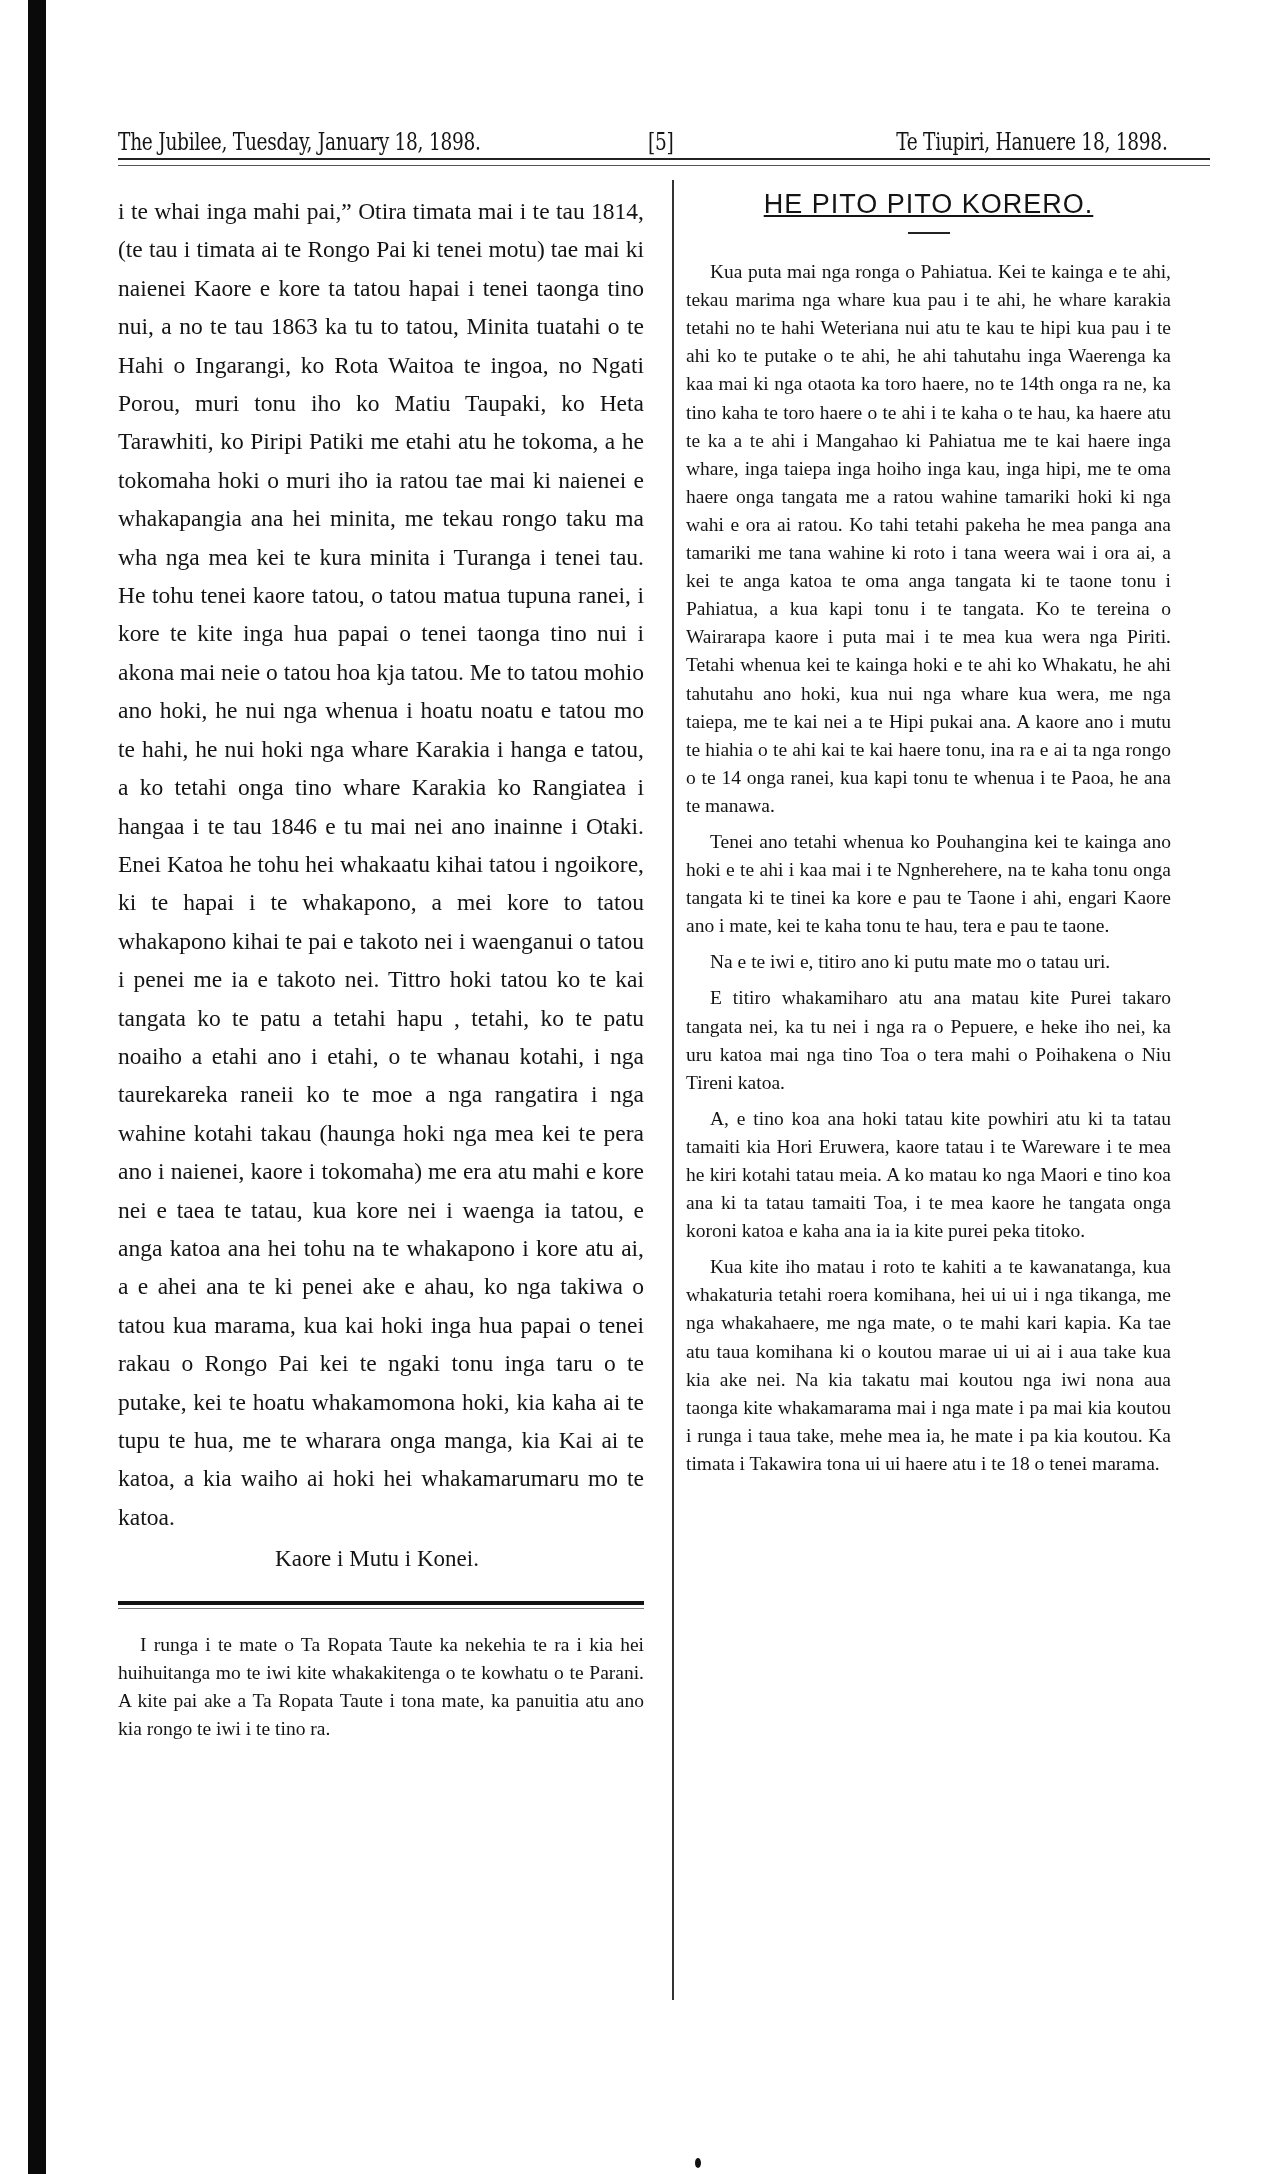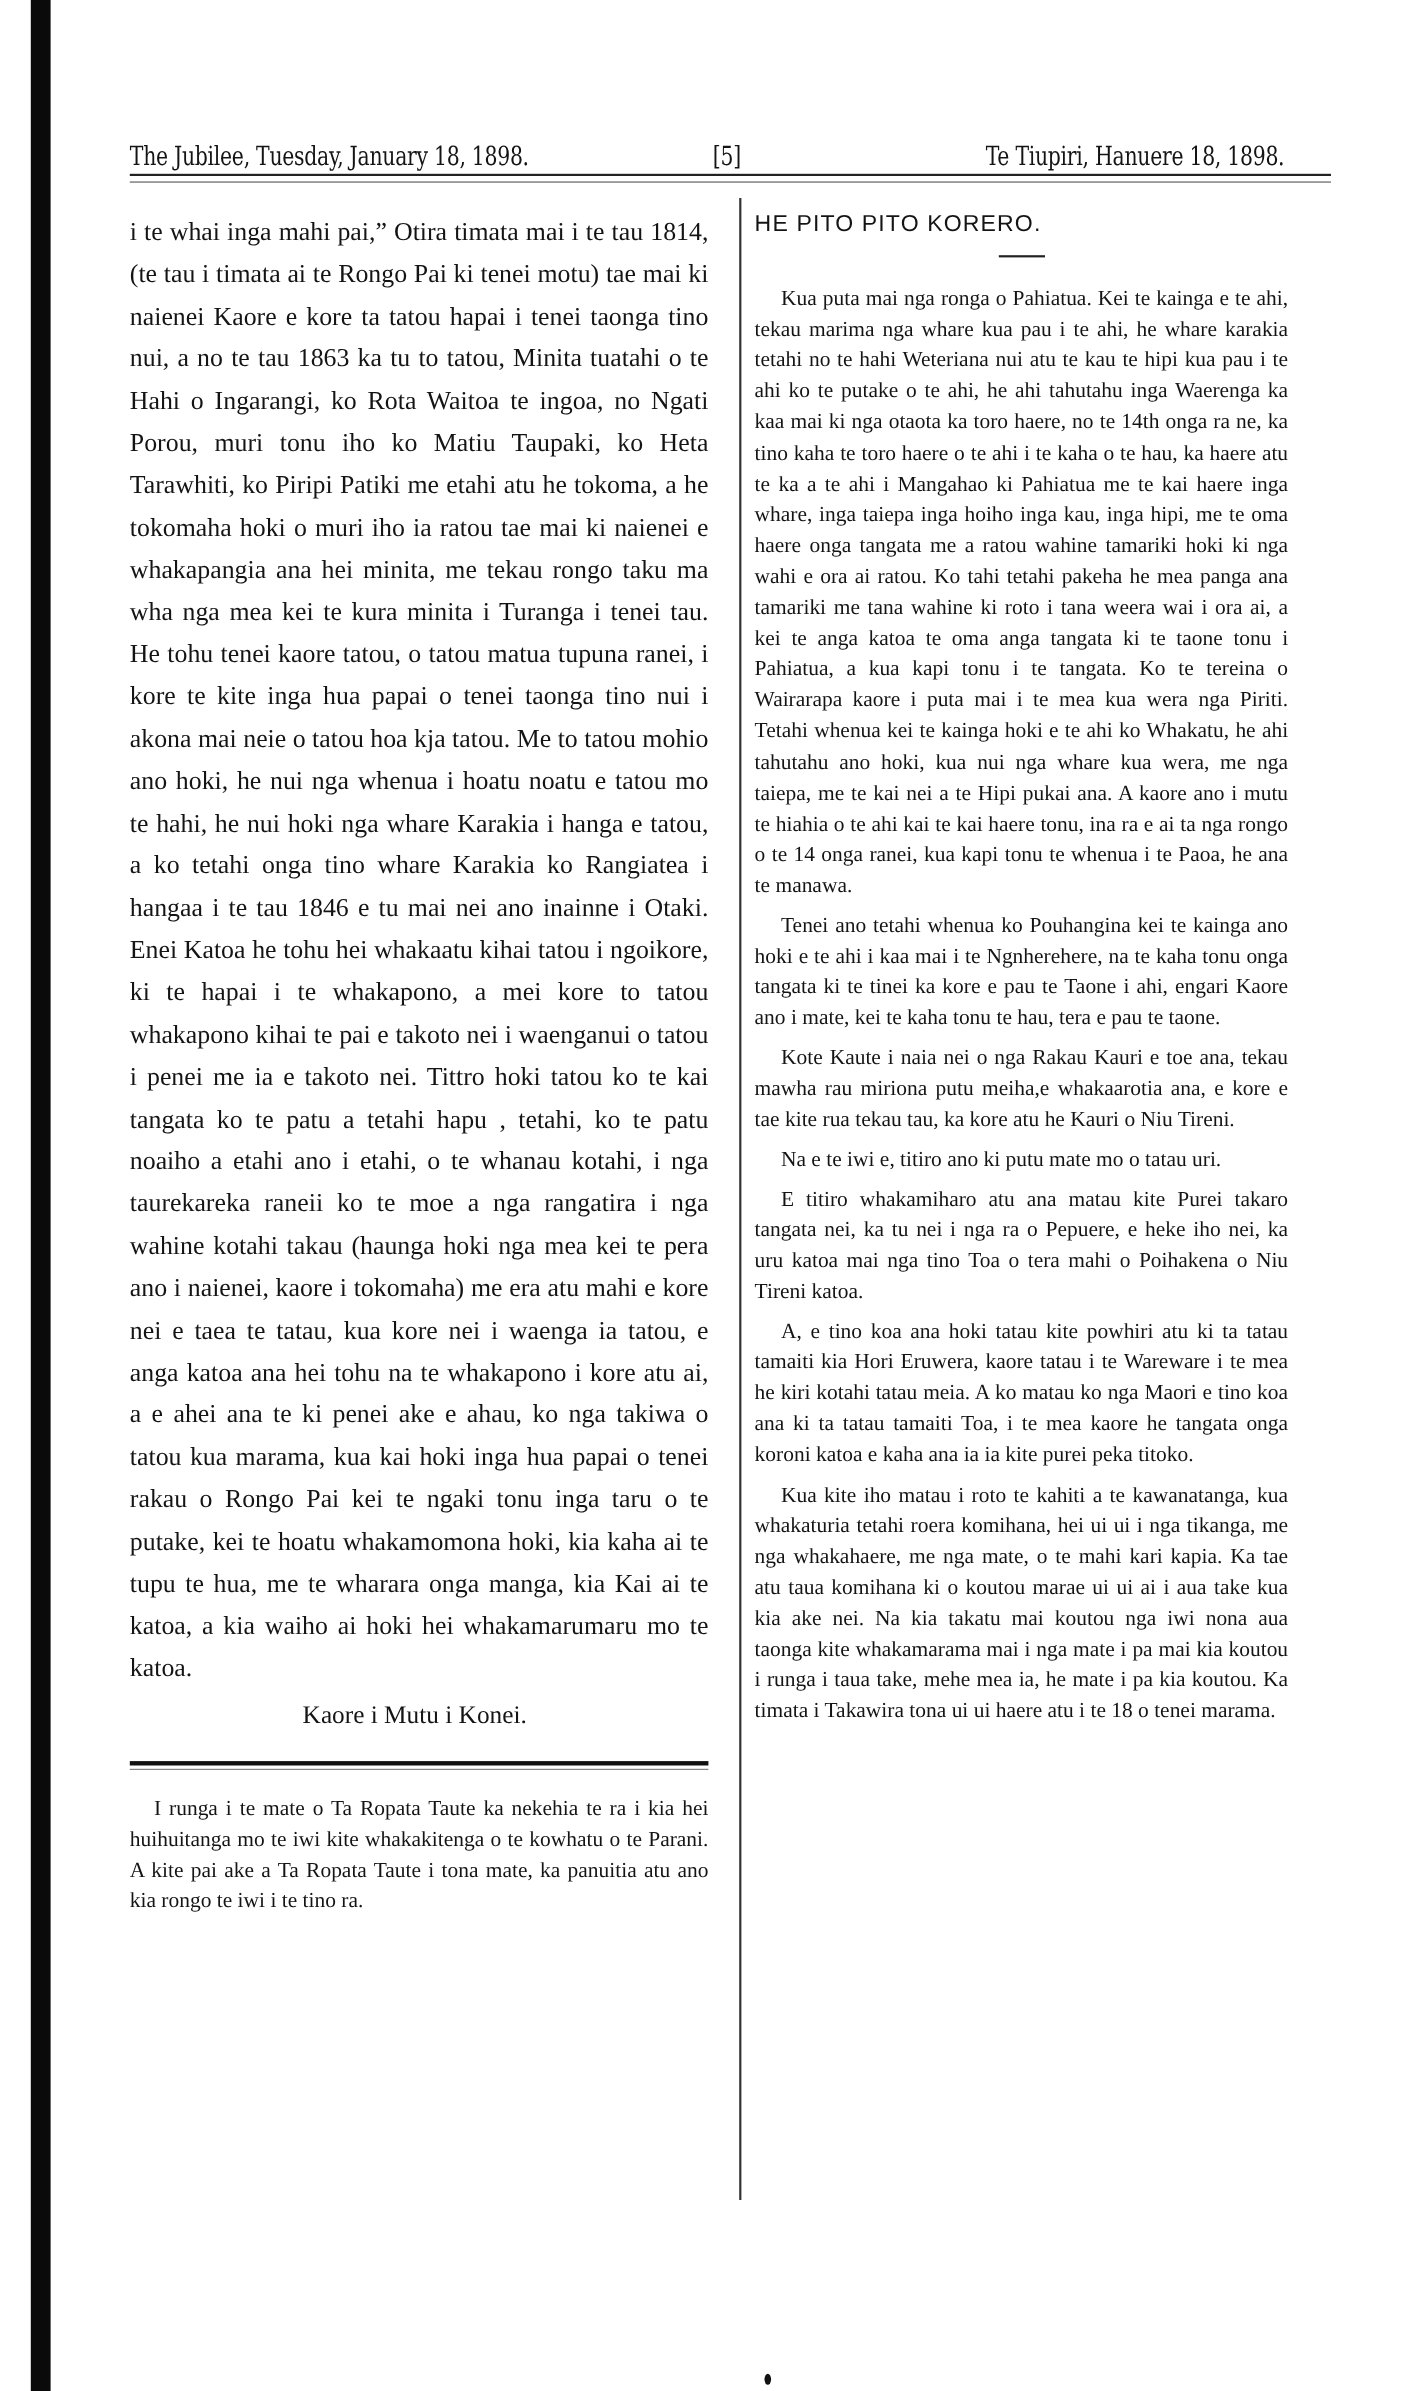--- a/index.html
+++ b/index.html
@@ -11,21 +11,21 @@
   .rh-page { position: absolute; left: 530px; top: 0; transform: scaleX(0.86); transform-origin: left; }
   .rh-right { position: absolute; right: 0; top: 0; transform: scaleX(0.86); transform-origin: right; white-space: nowrap; }
   .head-rule-1 { position: absolute; left: 118px; top: 158px; width: 1092px; height: 2px; background: #222; }
   .head-rule-2 { position: absolute; left: 118px; top: 165px; width: 1092px; height: 1px; background: #555; }
   .col { position: absolute; font-family: "Liberation Serif", serif; text-align: justify; }
   .col-left { left: 118px; top: 192px; width: 526px; font-size: 23.5px; line-height: 38.4px; }
   .col-left p { margin: 0; }
   .col-rule { position: absolute; left: 672px; top: 180px; width: 2px; height: 1820px; background: #333; }
   .col-right { left: 686px; top: 180px; width: 485px; font-size: 19.5px; line-height: 28.1px; }
   .col-right p { margin: 0 0 8px 0; text-indent: 24px; }
-  .section-title { text-align: left; font-family: "Liberation Sans", sans-serif; font-size: 21px; letter-spacing: 1px; margin: 10px 0 14px 0; }
+  .section-title { text-align: center; font-family: "Liberation Sans", sans-serif; font-size: 27px; letter-spacing: 1px; margin: 10px 0 14px 0; text-decoration: underline; }
   .title-dash { width: 42px; height: 2px; background: #222; margin: 0 auto 24px auto; }
   .sign-off { text-align: center; font-size: 23px; margin-top: 4px; padding-right: 8px; }
   .foot-rule-1 { width: 100%; height: 4px; background: #111; margin-top: 22px; }
   .foot-rule-2 { width: 100%; height: 1px; background: #777; margin-top: 3px; }
   .notice { font-size: 19.5px; line-height: 28.2px; margin-top: 22px !important; text-indent: 22px; }
   .stray-dot { position: absolute; left: 695px; top: 2158px; width: 6px; height: 10px; border-radius: 50%; background: #111; }
 </style>
 </head>
 <body>
 
@@ -48,21 +48,20 @@
     <p class="notice">I runga i te mate o Ta Ropata Taute ka nekehia te ra i kia hei huihuitanga mo te iwi kite whakakitenga o te kowhatu o te Parani. A kite pai ake a Ta Ropata Taute i tona mate, ka panuitia atu ano kia rongo te iwi i te tino ra.</p>
   </div>
 
   <div class="col-rule"></div>
 
   <div class="col col-right">
     <div class="section-title">HE PITO PITO KORERO.</div>
     <div class="title-dash"></div>
     <p>Kua puta mai nga ronga o Pahiatua. Kei te kainga e te ahi, tekau marima nga whare kua pau i te ahi, he whare karakia tetahi no te hahi Weteriana nui atu te kau te hipi kua pau i te ahi ko te putake o te ahi, he ahi tahutahu inga Waerenga ka kaa mai ki nga otaota ka toro haere, no te 14th onga ra ne, ka tino kaha te toro haere o te ahi i te kaha o te hau, ka haere atu te ka a te ahi i Mangahao ki Pahiatua me te kai haere inga whare, inga taiepa inga hoiho inga kau, inga hipi, me te oma haere onga tangata me a ratou wahine tamariki hoki ki nga wahi e ora ai ratou. Ko tahi tetahi pakeha he mea panga ana tamariki me tana wahine ki roto i tana weera wai i ora ai, a kei te anga katoa te oma anga tangata ki te taone tonu i Pahiatua, a kua kapi tonu i te tangata. Ko te tereina o Wairarapa kaore i puta mai i te mea kua wera nga Piriti. Tetahi whenua kei te kainga hoki e te ahi ko Whakatu, he ahi tahutahu ano hoki, kua nui nga whare kua wera, me nga taiepa, me te kai nei a te Hipi pukai ana. A kaore ano i mutu te hiahia o te ahi kai te kai haere tonu, ina ra e ai ta nga rongo o te 14 onga ranei, kua kapi tonu te whenua i te Paoa, he ana te manawa.</p>
     <p>Tenei ano tetahi whenua ko Pouhangina kei te kainga ano hoki e te ahi i kaa mai i te Ngnherehere, na te kaha tonu onga tangata ki te tinei ka kore e pau te Taone i ahi, engari Kaore ano i mate, kei te kaha tonu te hau, tera e pau te taone.</p>
-    <p>Kote Kaute i naia nei o nga Rakau Kauri e toe ana, tekau mawha rau miriona putu meiha,e whakaarotia ana, e kore e tae kite rua tekau tau, ka kore atu he Kauri o Niu Tireni.</p>
     <p>Na e te iwi e, titiro ano ki putu mate mo o tatau uri.</p>
     <p>E titiro whakamiharo atu ana matau kite Purei takaro tangata nei, ka tu nei i nga ra o Pepuere, e heke iho nei, ka uru katoa mai nga tino Toa o tera mahi o Poihakena o Niu Tireni katoa.</p>
     <p>A, e tino koa ana hoki tatau kite powhiri atu ki ta tatau tamaiti kia Hori Eruwera, kaore tatau i te Wareware i te mea he kiri kotahi tatau meia. A ko matau ko nga Maori e tino koa ana ki ta tatau tamaiti Toa, i te mea kaore he tangata onga koroni katoa e kaha ana ia ia kite purei peka titoko.</p>
     <p>Kua kite iho matau i roto te kahiti a te kawanatanga, kua whakaturia tetahi roera komihana, hei ui ui i nga tikanga, me nga whakahaere, me nga mate, o te mahi kari kapia. Ka tae atu taua komihana ki o koutou marae ui ui ai i aua take kua kia ake nei. Na kia takatu mai koutou nga iwi nona aua taonga kite whakamarama mai i nga mate i pa mai kia koutou i runga i taua take, mehe mea ia, he mate i pa kia koutou. Ka timata i Takawira tona ui ui haere atu i te 18 o tenei marama.</p>
   </div>
 
   <div class="stray-dot"></div>
 </div>
 
 </body></html>

